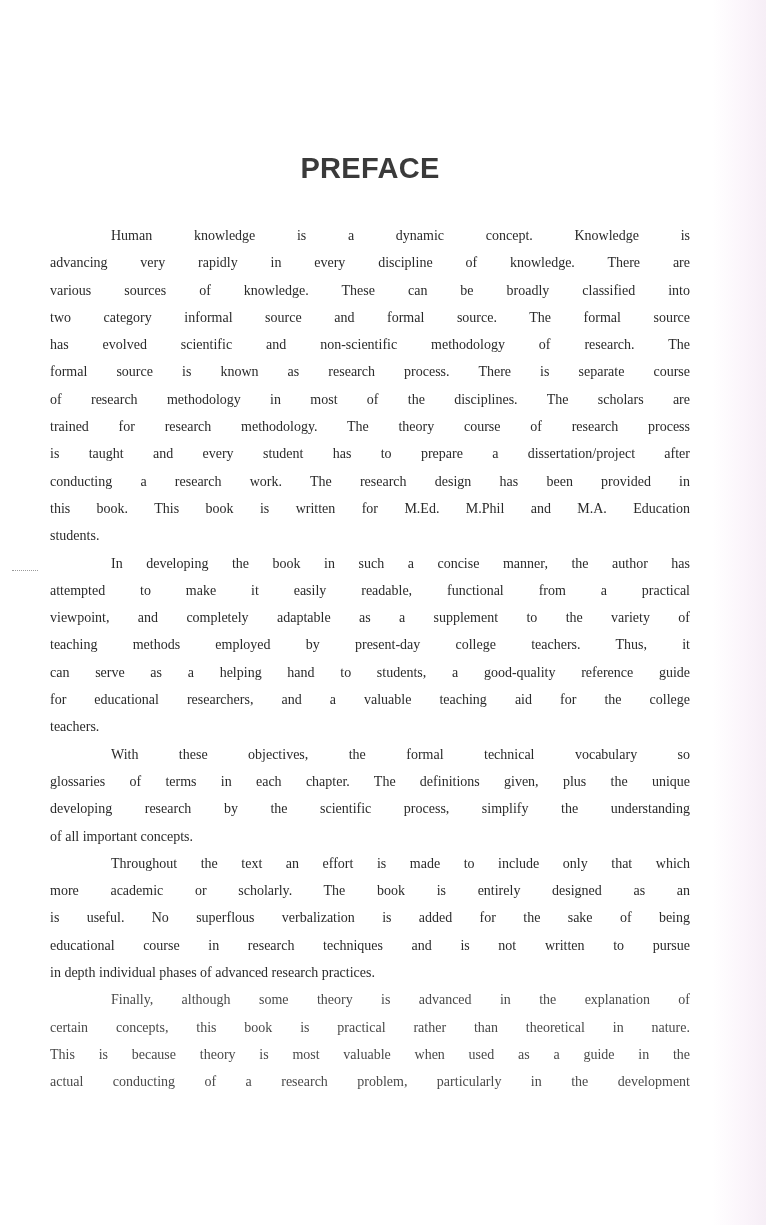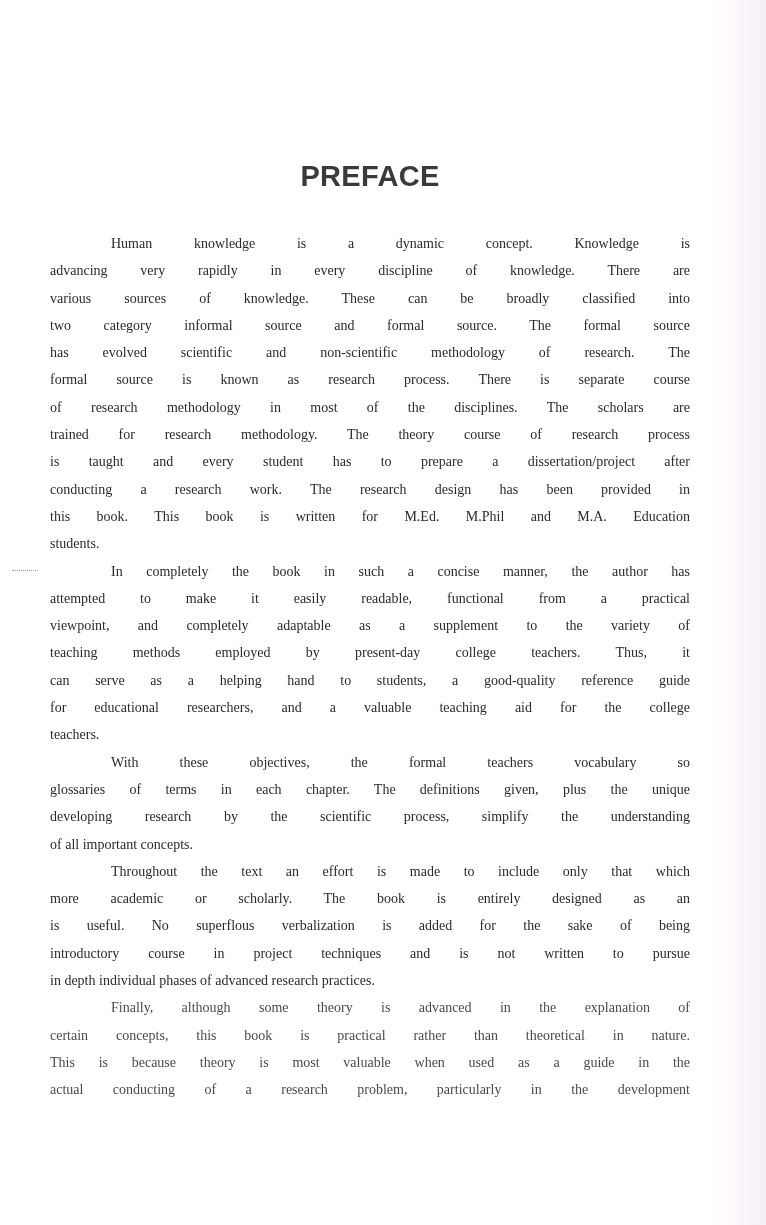--- a/index.html
+++ b/index.html
@@ -19,21 +19,21 @@
       left: 50px;
       top: 148px;
       width: 640px;
     }
     .title {
       font-family: "Liberation Sans", sans-serif;
       font-weight: bold;
       font-size: 29px;
       color: #3a3a3a;
       text-align: center;
-      margin: 8px;
+      margin: 0;
       padding-left: 0;
       height: 40px;
       line-height: 40px;
       letter-spacing: 0.3px;
     }
     .body-text {
       margin-top: 34px;
       font-family: "Liberation Serif", serif;
       font-size: 14px;
       line-height: 27.3px;
@@ -87,41 +87,41 @@
       <span class="line">formal source is known as research process. There is separate course</span>
       <span class="line">of research methodology in most of the disciplines. The scholars are</span>
       <span class="line">trained for research methodology. The theory course of research process</span>
       <span class="line">is taught and every student has to prepare a dissertation/project after</span>
       <span class="line">conducting a research work. The research design has been provided in</span>
       <span class="line">this book. This book is written for M.Ed. M.Phil and M.A. Education</span>
       <span class="line last">students.</span>
     </div>
 
     <div class="para">
-      <span class="line first">In completely the book in such a concise manner, the author has</span>
+      <span class="line first">In developing the book in such a concise manner, the author has</span>
       <span class="line">attempted to make it easily readable, functional from a practical</span>
       <span class="line">viewpoint, and completely adaptable as a supplement to the variety of</span>
       <span class="line">teaching methods employed by present-day college teachers. Thus, it</span>
       <span class="line">can serve as a helping hand to students, a good-quality reference guide</span>
       <span class="line">for educational researchers, and a valuable teaching aid for the college</span>
       <span class="line last">teachers.</span>
     </div>
 
     <div class="para">
-      <span class="line first">With these objectives, the formal teachers vocabulary so</span>
+      <span class="line first">With these objectives, the formal technical vocabulary so</span>
       <span class="line">glossaries of terms in each chapter. The definitions given, plus the unique</span>
       <span class="line">developing research by the scientific process, simplify the understanding</span>
       <span class="line last">of all important concepts.</span>
     </div>
 
     <div class="para">
       <span class="line first">Throughout the text an effort is made to include only that which</span>
       <span class="line">more academic or scholarly. The book is entirely designed as an</span>
       <span class="line">is useful. No superflous verbalization is added for the sake of being</span>
-      <span class="line">introductory course in project techniques and is not written to pursue</span>
+      <span class="line">educational course in research techniques and is not written to pursue</span>
       <span class="line last">in depth individual phases of advanced research practices.</span>
     </div>
 
     <div class="para fade">
       <span class="line first">Finally, although some theory is advanced in the explanation of</span>
       <span class="line">certain concepts, this book is practical rather than theoretical in nature.</span>
       <span class="line">This is because theory is most valuable when used as a guide in the</span>
       <span class="line">actual conducting of a research problem, particularly in the development</span>
     </div>
 

